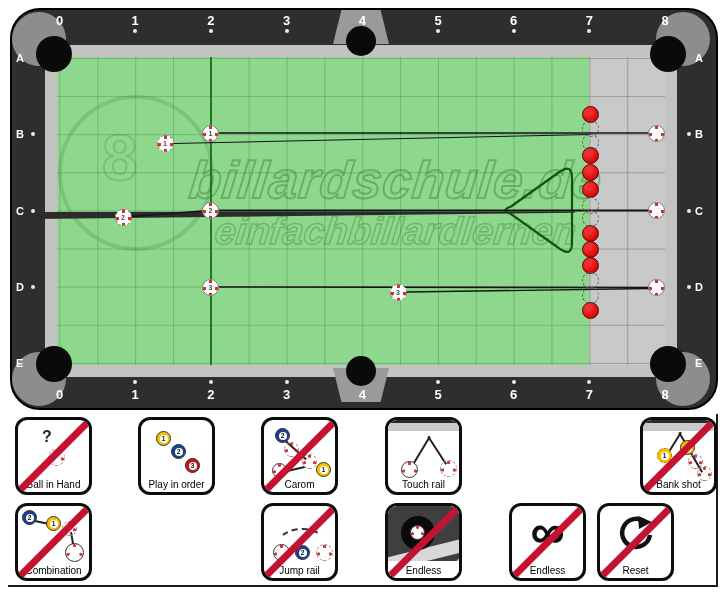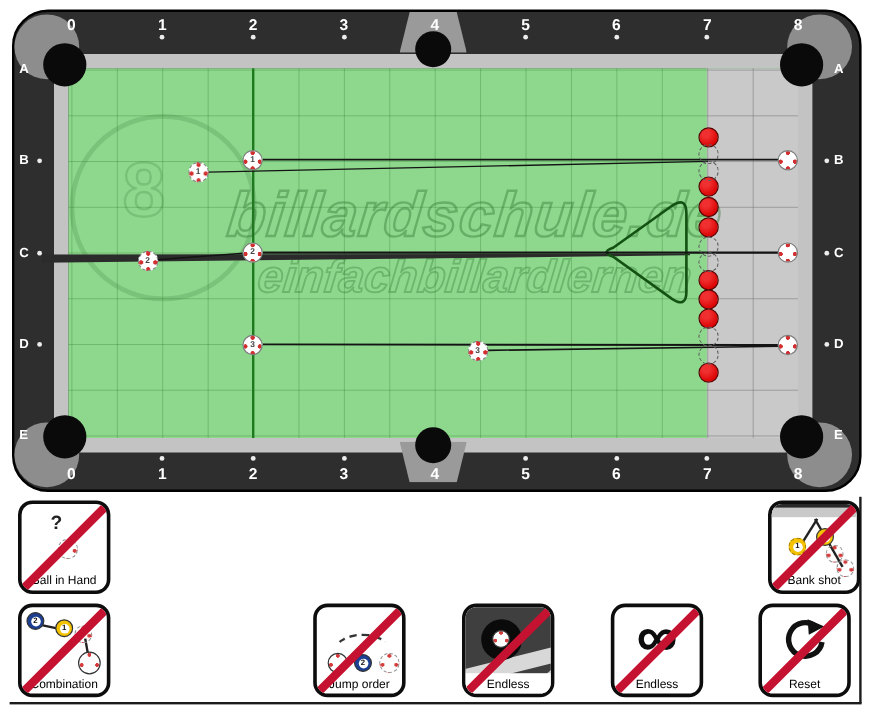--- a/index.html
+++ b/index.html
@@ -136,22 +136,59 @@
   <div class="panel-border-v"></div>
   <div class="panel-border-h"></div>
 
   <div class="tile disabled" style="left:15px;top:417px">
     <span class="q">?</span>
     <span class="mb mb-g" style="left:30px;top:29px;width:17px;height:17px"></span>
     <div class="tile-label">Ball in Hand</div>
     <div class="redline"></div>
   </div>
 
-
-
+  <div class="tile" style="left:138px;top:417px">
+    <span class="mb mb-y" style="left:15px;top:11px">
+        <span class="c">1</span>
+      </span>
+    <span class="mb mb-b" style="left:30px;top:24px">
+        <span class="c">2</span>
+      </span>
+    <span class="mb mb-r" style="left:44px;top:38px">
+        <span class="c">3</span>
+      </span>
+    <div class="tile-label">Play in order</div>
+
+  </div>
+
+  <div class="tile disabled" style="left:261px;top:417px">
+    <div class="tl" style="left:22px;top:20px;width:28px;transform:rotate(42deg)"></div>
+    <div class="tl" style="left:23px;top:50px;width:18px;transform:rotate(-13deg)"></div>
+    <span class="mb mb-b" style="left:11px;top:8px">
+        <span class="c">2</span>
+      </span>
+    <span class="mb mb-g" style="left:20px;top:22px"></span>
+    <span class="mb mb-g" style="left:38px;top:34px"></span>
+    <span class="mb mb-y" style="left:52px;top:42px">
+        <span class="c">1</span>
+      </span>
+    <span class="mb mb-w" style="left:8px;top:43px"></span>
+    <div class="tile-label">Carom</div>
+    <div class="redline"></div>
+  </div>
+
+  <div class="tile" style="left:385px;top:417px">
+    <div class="trail"></div>
+    <div class="tl" style="left:23px;top:46px;width:35px;transform:rotate(-59deg)"></div>
+    <div class="tl" style="left:41px;top:16px;width:33px;transform:rotate(57deg)"></div>
+    <span class="mb mb-w" style="left:13px;top:41px;width:17px;height:17px"></span>
+    <span class="mb mb-g" style="left:52px;top:40px;width:17px;height:17px"></span>
+    <div class="tile-label">Touch rail</div>
+
+  </div>
 
 
   <div class="tile disabled" style="left:640px;top:417px">
     <div class="trail"></div>
     <div class="tl" style="left:24px;top:33px;width:25px;transform:rotate(-58deg)"></div>
     <div class="tl" style="left:37px;top:12px;width:46px;transform:rotate(60deg)"></div>
     <span class="mb mb-yd" style="left:14px;top:28px">
         <span class="c">1</span>
       </span>
     <span class="mb mb-y" style="left:37px;top:20px">
@@ -179,21 +216,21 @@
   </div>
 
 
   <div class="tile disabled" style="left:261px;top:503px">
     <div class="jarc"></div>
     <span class="mb mb-w" style="left:9px;top:38px;width:17px;height:17px"></span>
     <span class="mb mb-b" style="left:31px;top:39px">
         <span class="c">2</span>
       </span>
     <span class="mb mb-g" style="left:52px;top:38px;width:17px;height:17px"></span>
-    <div class="tile-label">Jump order</div>
+    <div class="tile-label">Jump rail</div>
     <div class="redline"></div>
   </div>
 
   <div class="tile disabled" style="left:385px;top:503px">
     <div class="sicon">
       <div class="sg1"></div>
       <div class="sband"></div>
       <div class="shole"></div>
       <span class="mb mb-w" style="left:22px;top:19px"></span>
     </div>
@@ -201,21 +238,21 @@
     <div class="tile-label">Endless</div>
     <div class="redline"></div>
   </div>
 
   <div class="tile disabled" style="left:509px;top:503px">
     <div class="inf">∞</div>
     <div class="tile-label">Endless</div>
     <div class="redline"></div>
   </div>
 
-  <div class="tile disabled" style="left:632px;top:503px">
+  <div class="tile disabled" style="left:597px;top:503px">
     <svg width="42" height="44" viewBox="0 0 42 44" style="position:absolute;left:15px;top:8px;z-index:1">
       <path d="M 30,8 A 14,14 0 1 0 35,21" fill="none" stroke="#111" stroke-width="4.5"></path>
       <polygon points="23,2 37,8 24,15" fill="#111"></polygon>
     </svg>
     <div class="tile-label">Reset</div>
     <div class="redline"></div>
   </div>
 
 <div class="coordnum" style="left: 59.5px; top: 13px;">0</div>
     <div class="coordnum" style="left: 135.2px; top: 13px;">1</div>

